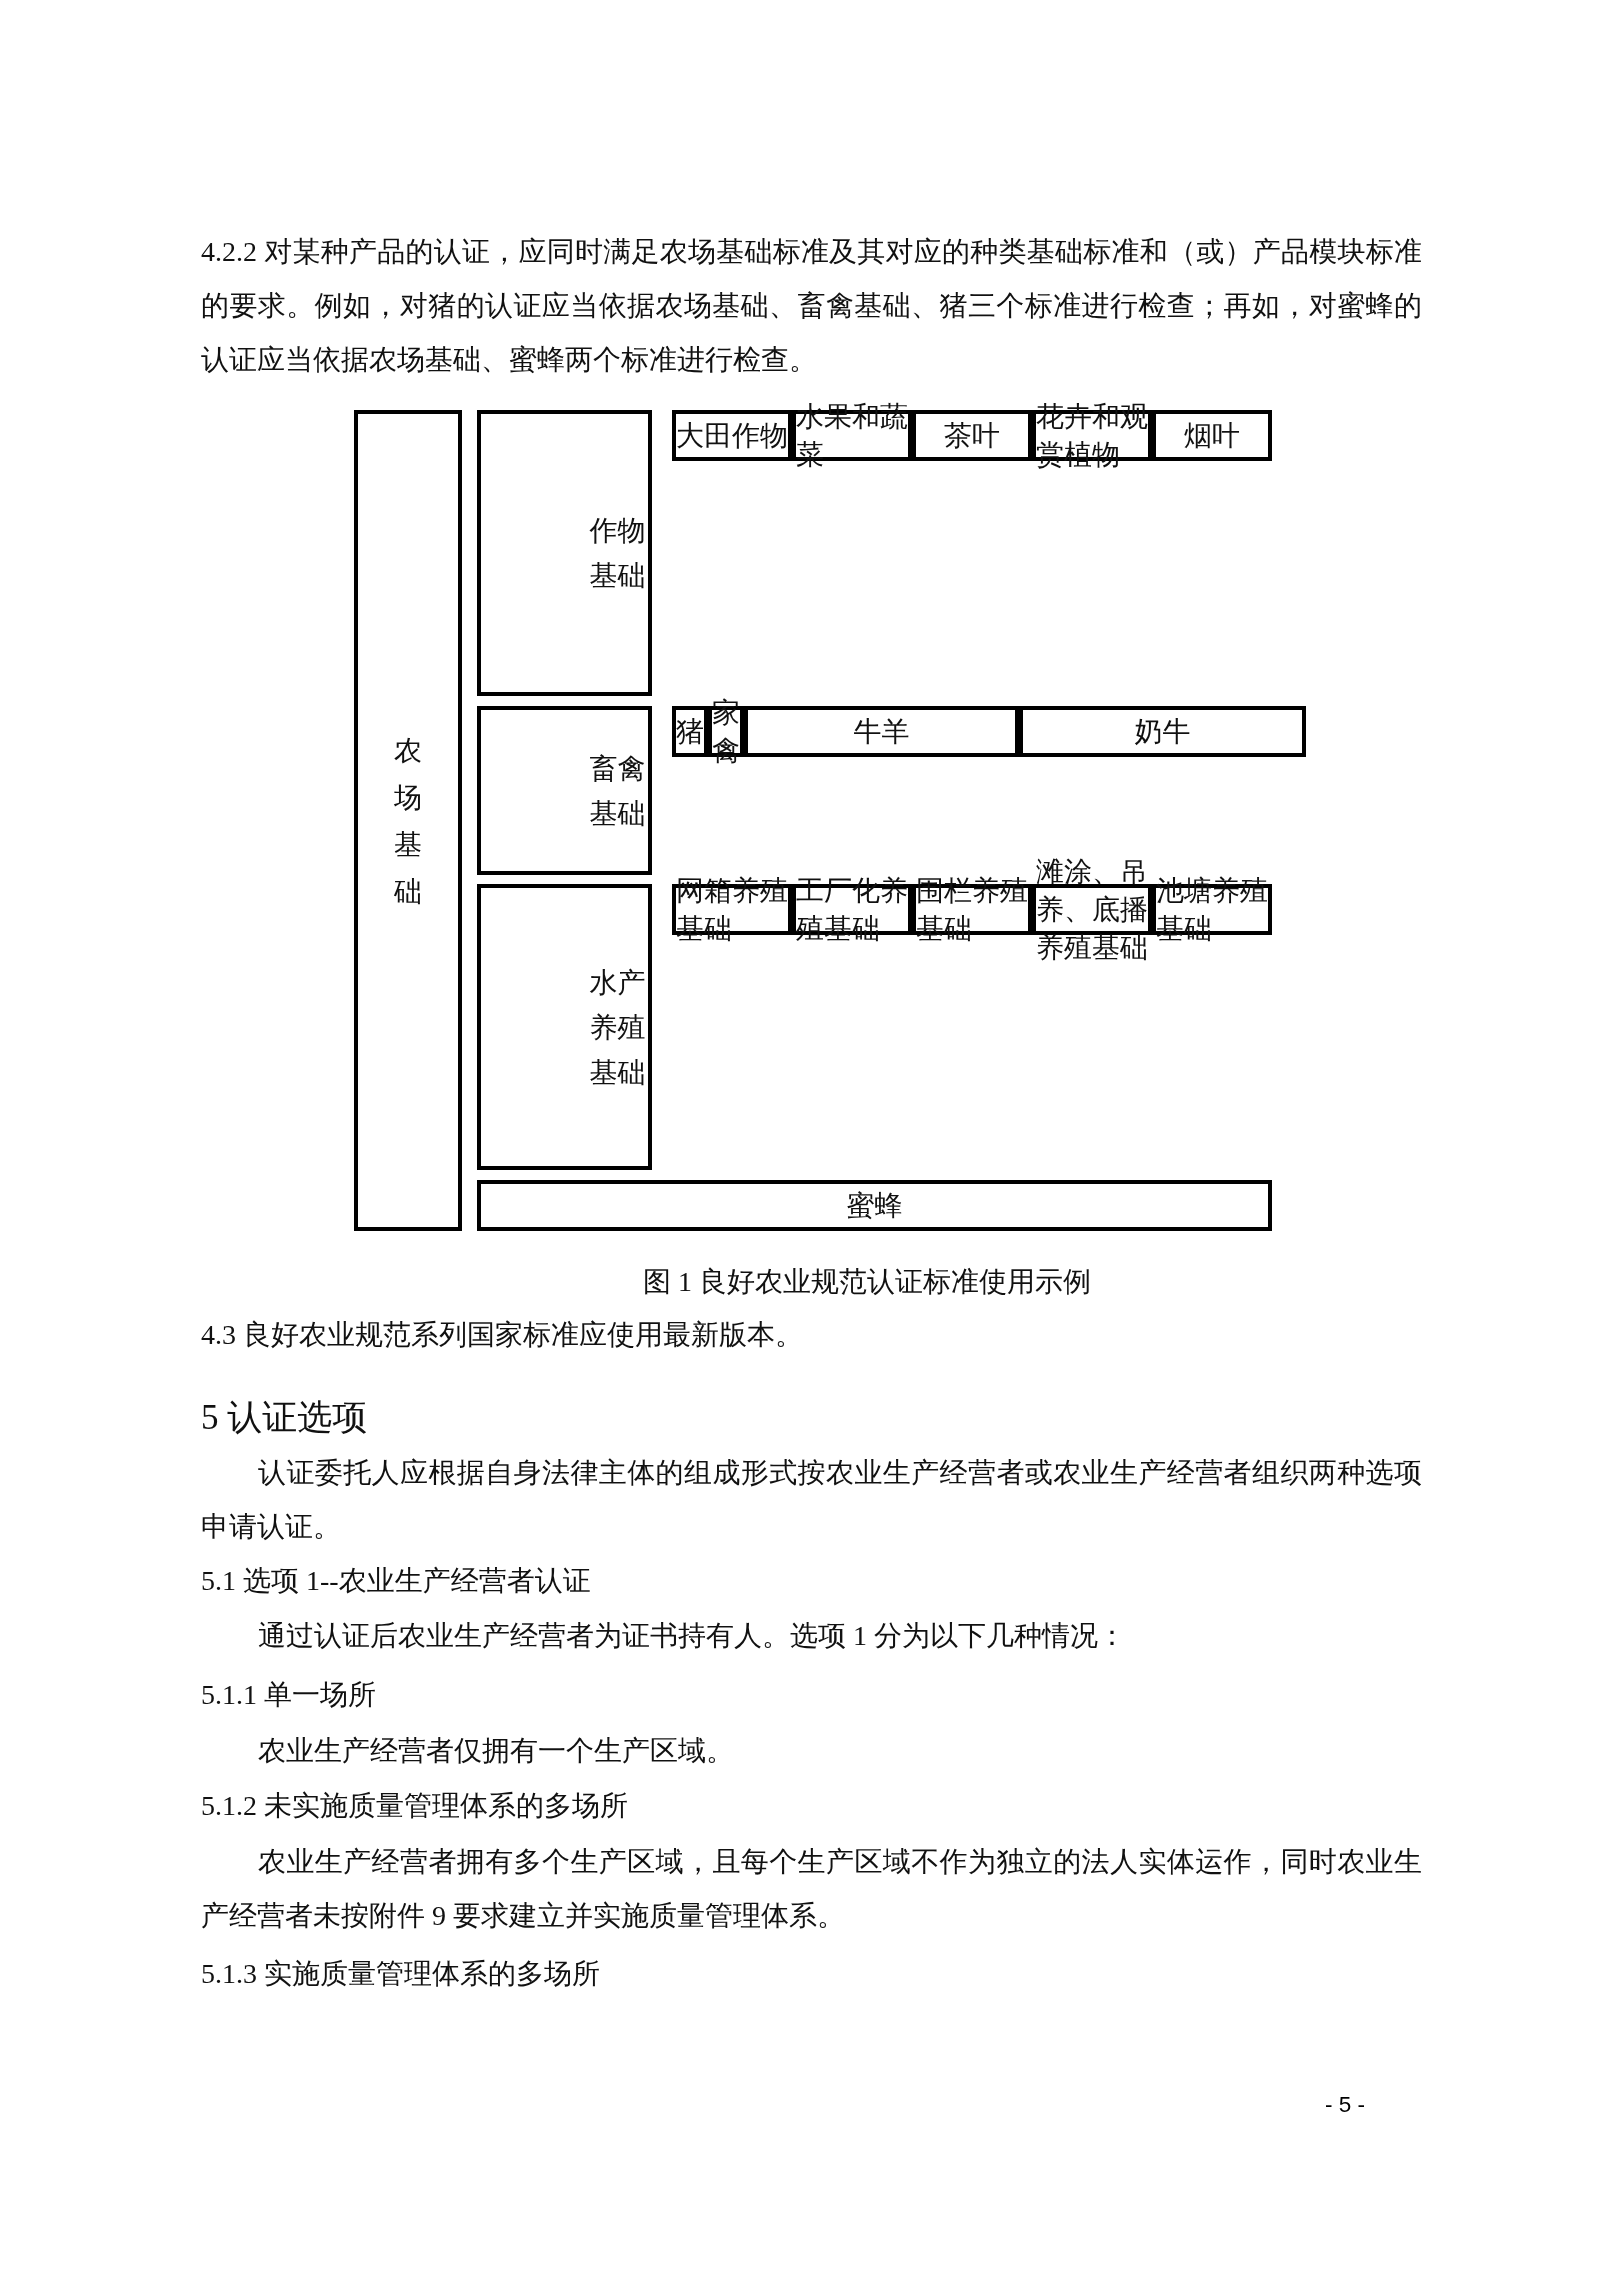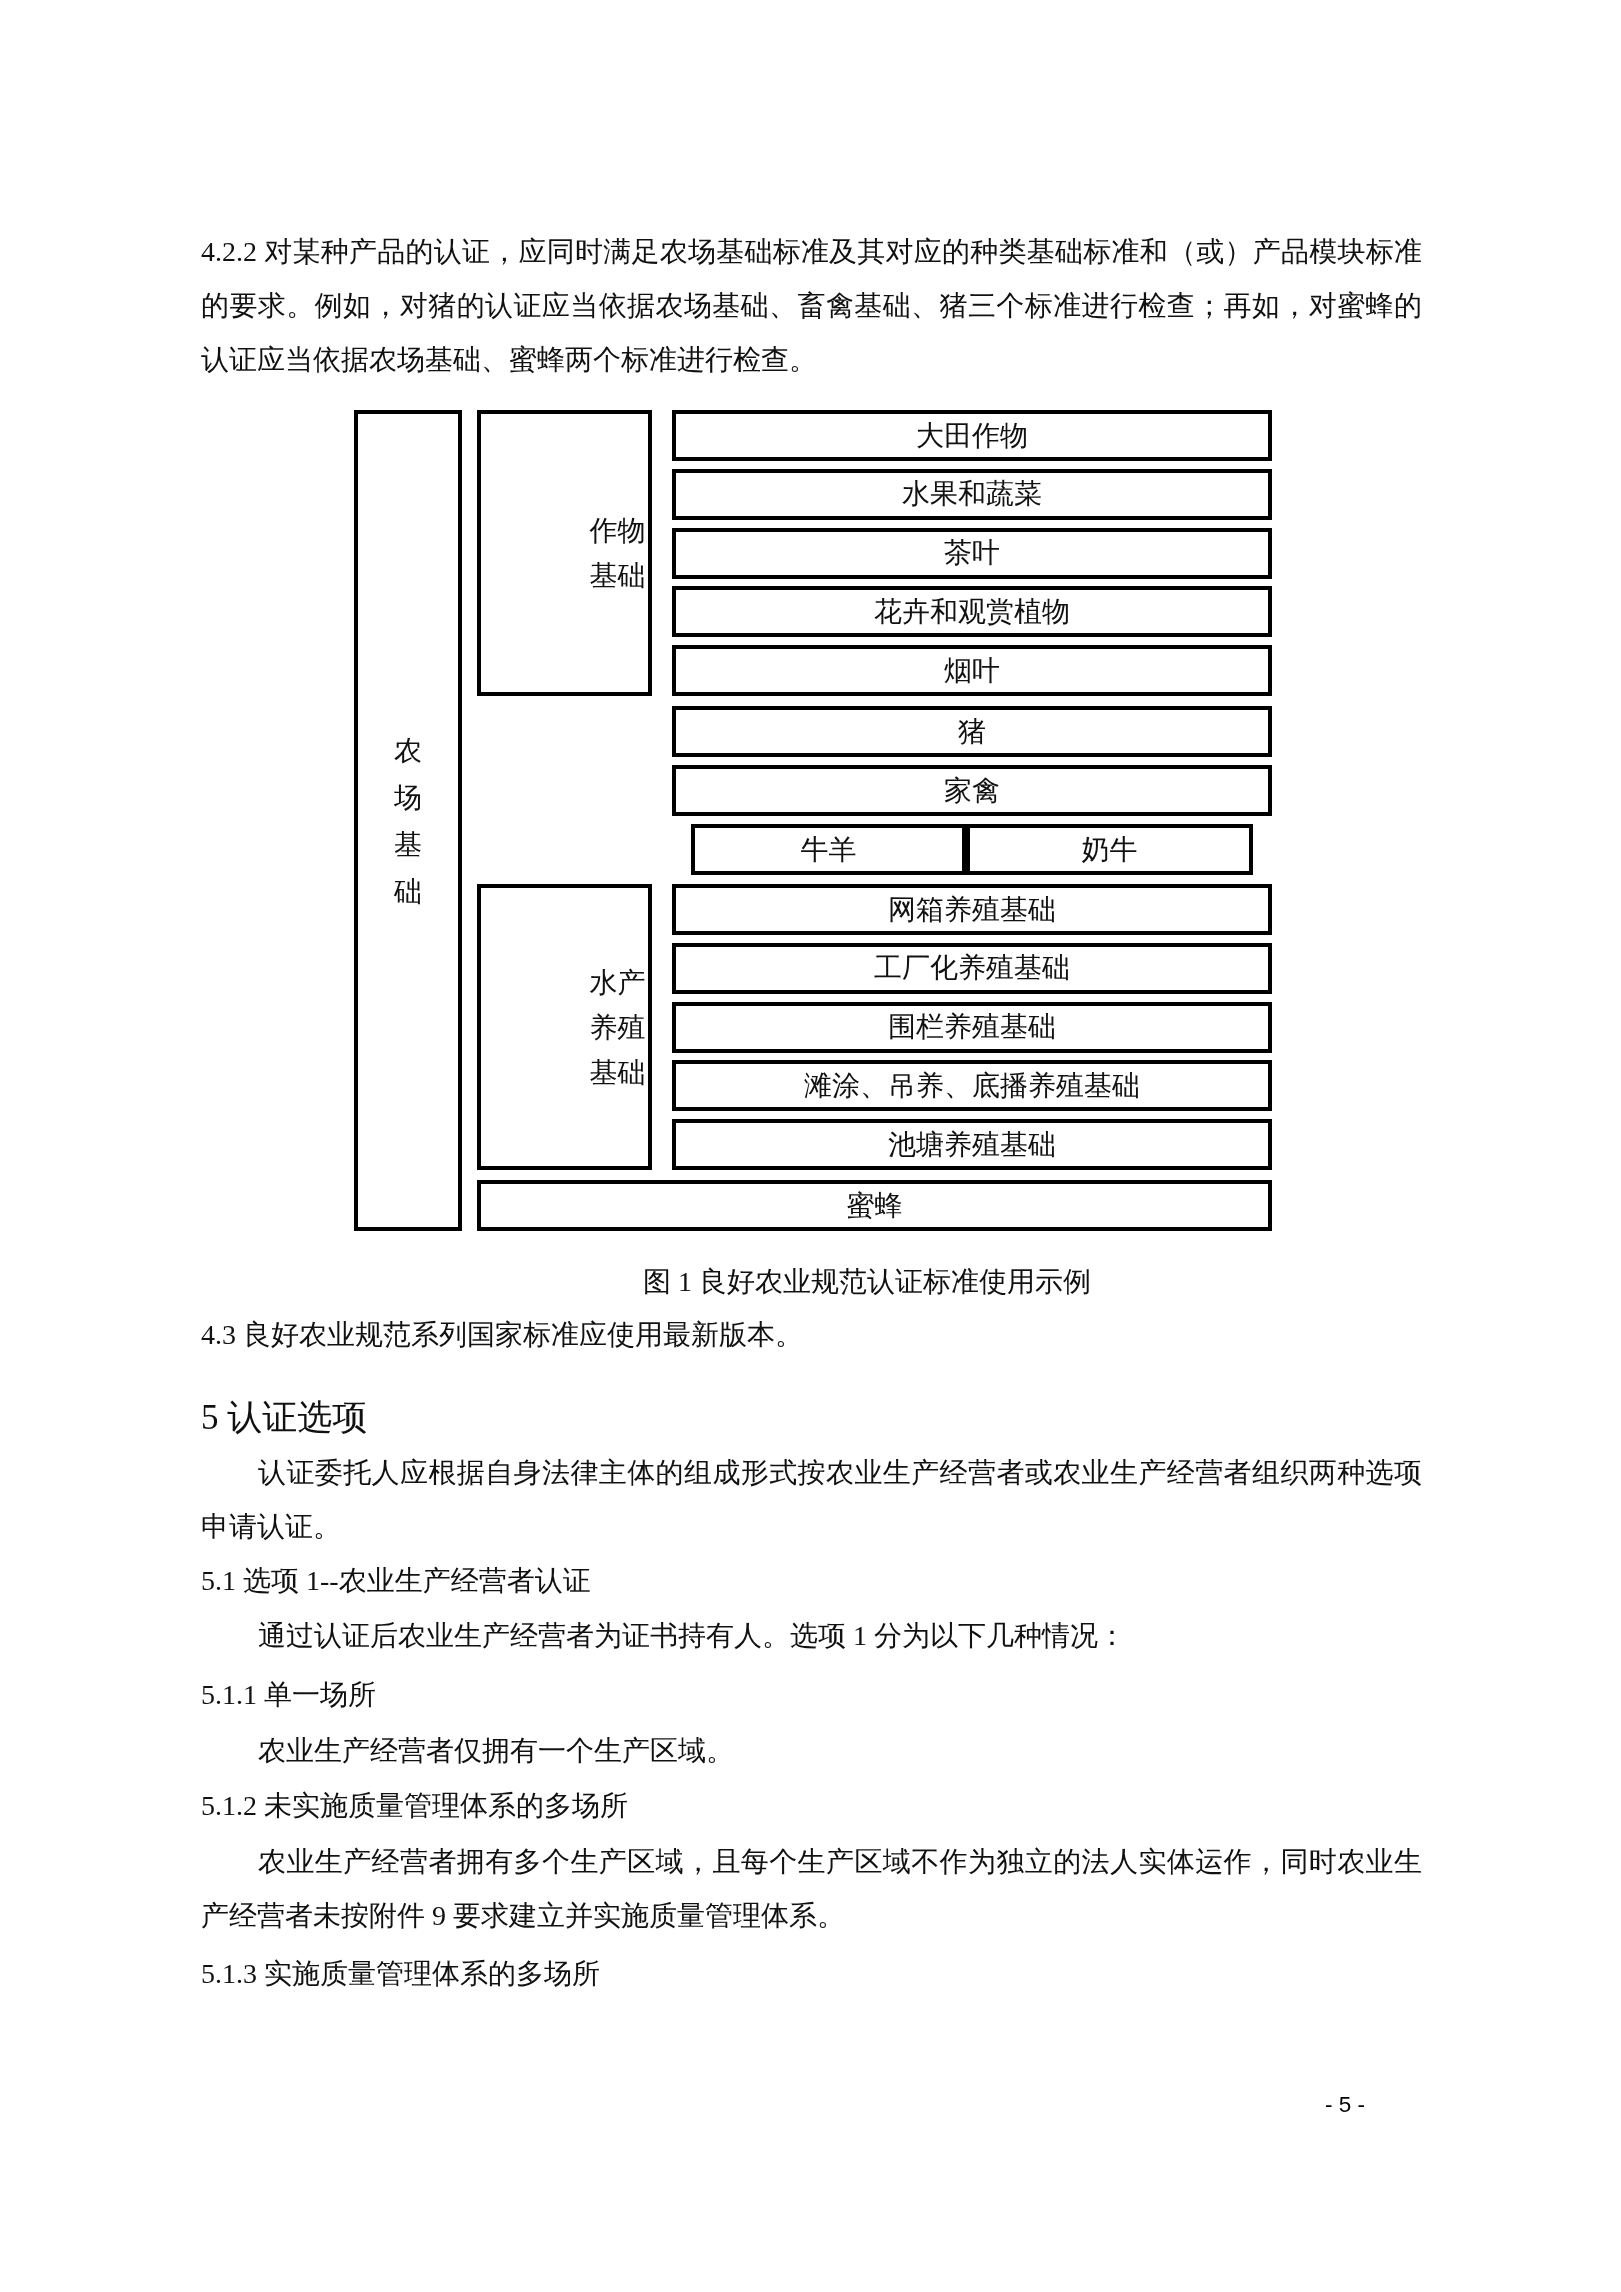--- a/index.html
+++ b/index.html
@@ -84,21 +84,21 @@
     display: block;
     width: 61px;
     word-break: break-all;
     line-height: 45px;
     text-align: center;
   }
   .items {
     position: absolute;
     left: 195px; top: 0;
     width: 600px; height: 100%;
-    display: flex; flex-direction: column; justify-content: space-between;
+    display: flex; flex-direction: row; justify-content: space-between;
   }
   .ibox {
     width: 600px; height: 51px;
     border: 4.9px solid #000;
     display: flex; align-items: center; justify-content: center;
     background: #fff;
   }
   .splitrow {
     width: 600px; height: 51px;
     display: flex; justify-content: center; border-radius: 20px;
@@ -146,20 +146,23 @@
           <div class="ibox">
               <span>花卉和观赏植物</span>
             </div>
           <div class="ibox">
               <span>烟叶</span>
             </div>
         </div>
       </div>
 
       <div class="grow g2">
+        <div class="gbox">
+          <span class="glabel">畜禽基础</span>
+        </div>
         <div class="items">
           <div class="ibox">
               <span>猪</span>
             </div>
           <div class="ibox">
               <span>家禽</span>
             </div>
           <div class="splitrow">
             <div class="ibox half-l">
                 <span>牛羊</span>

